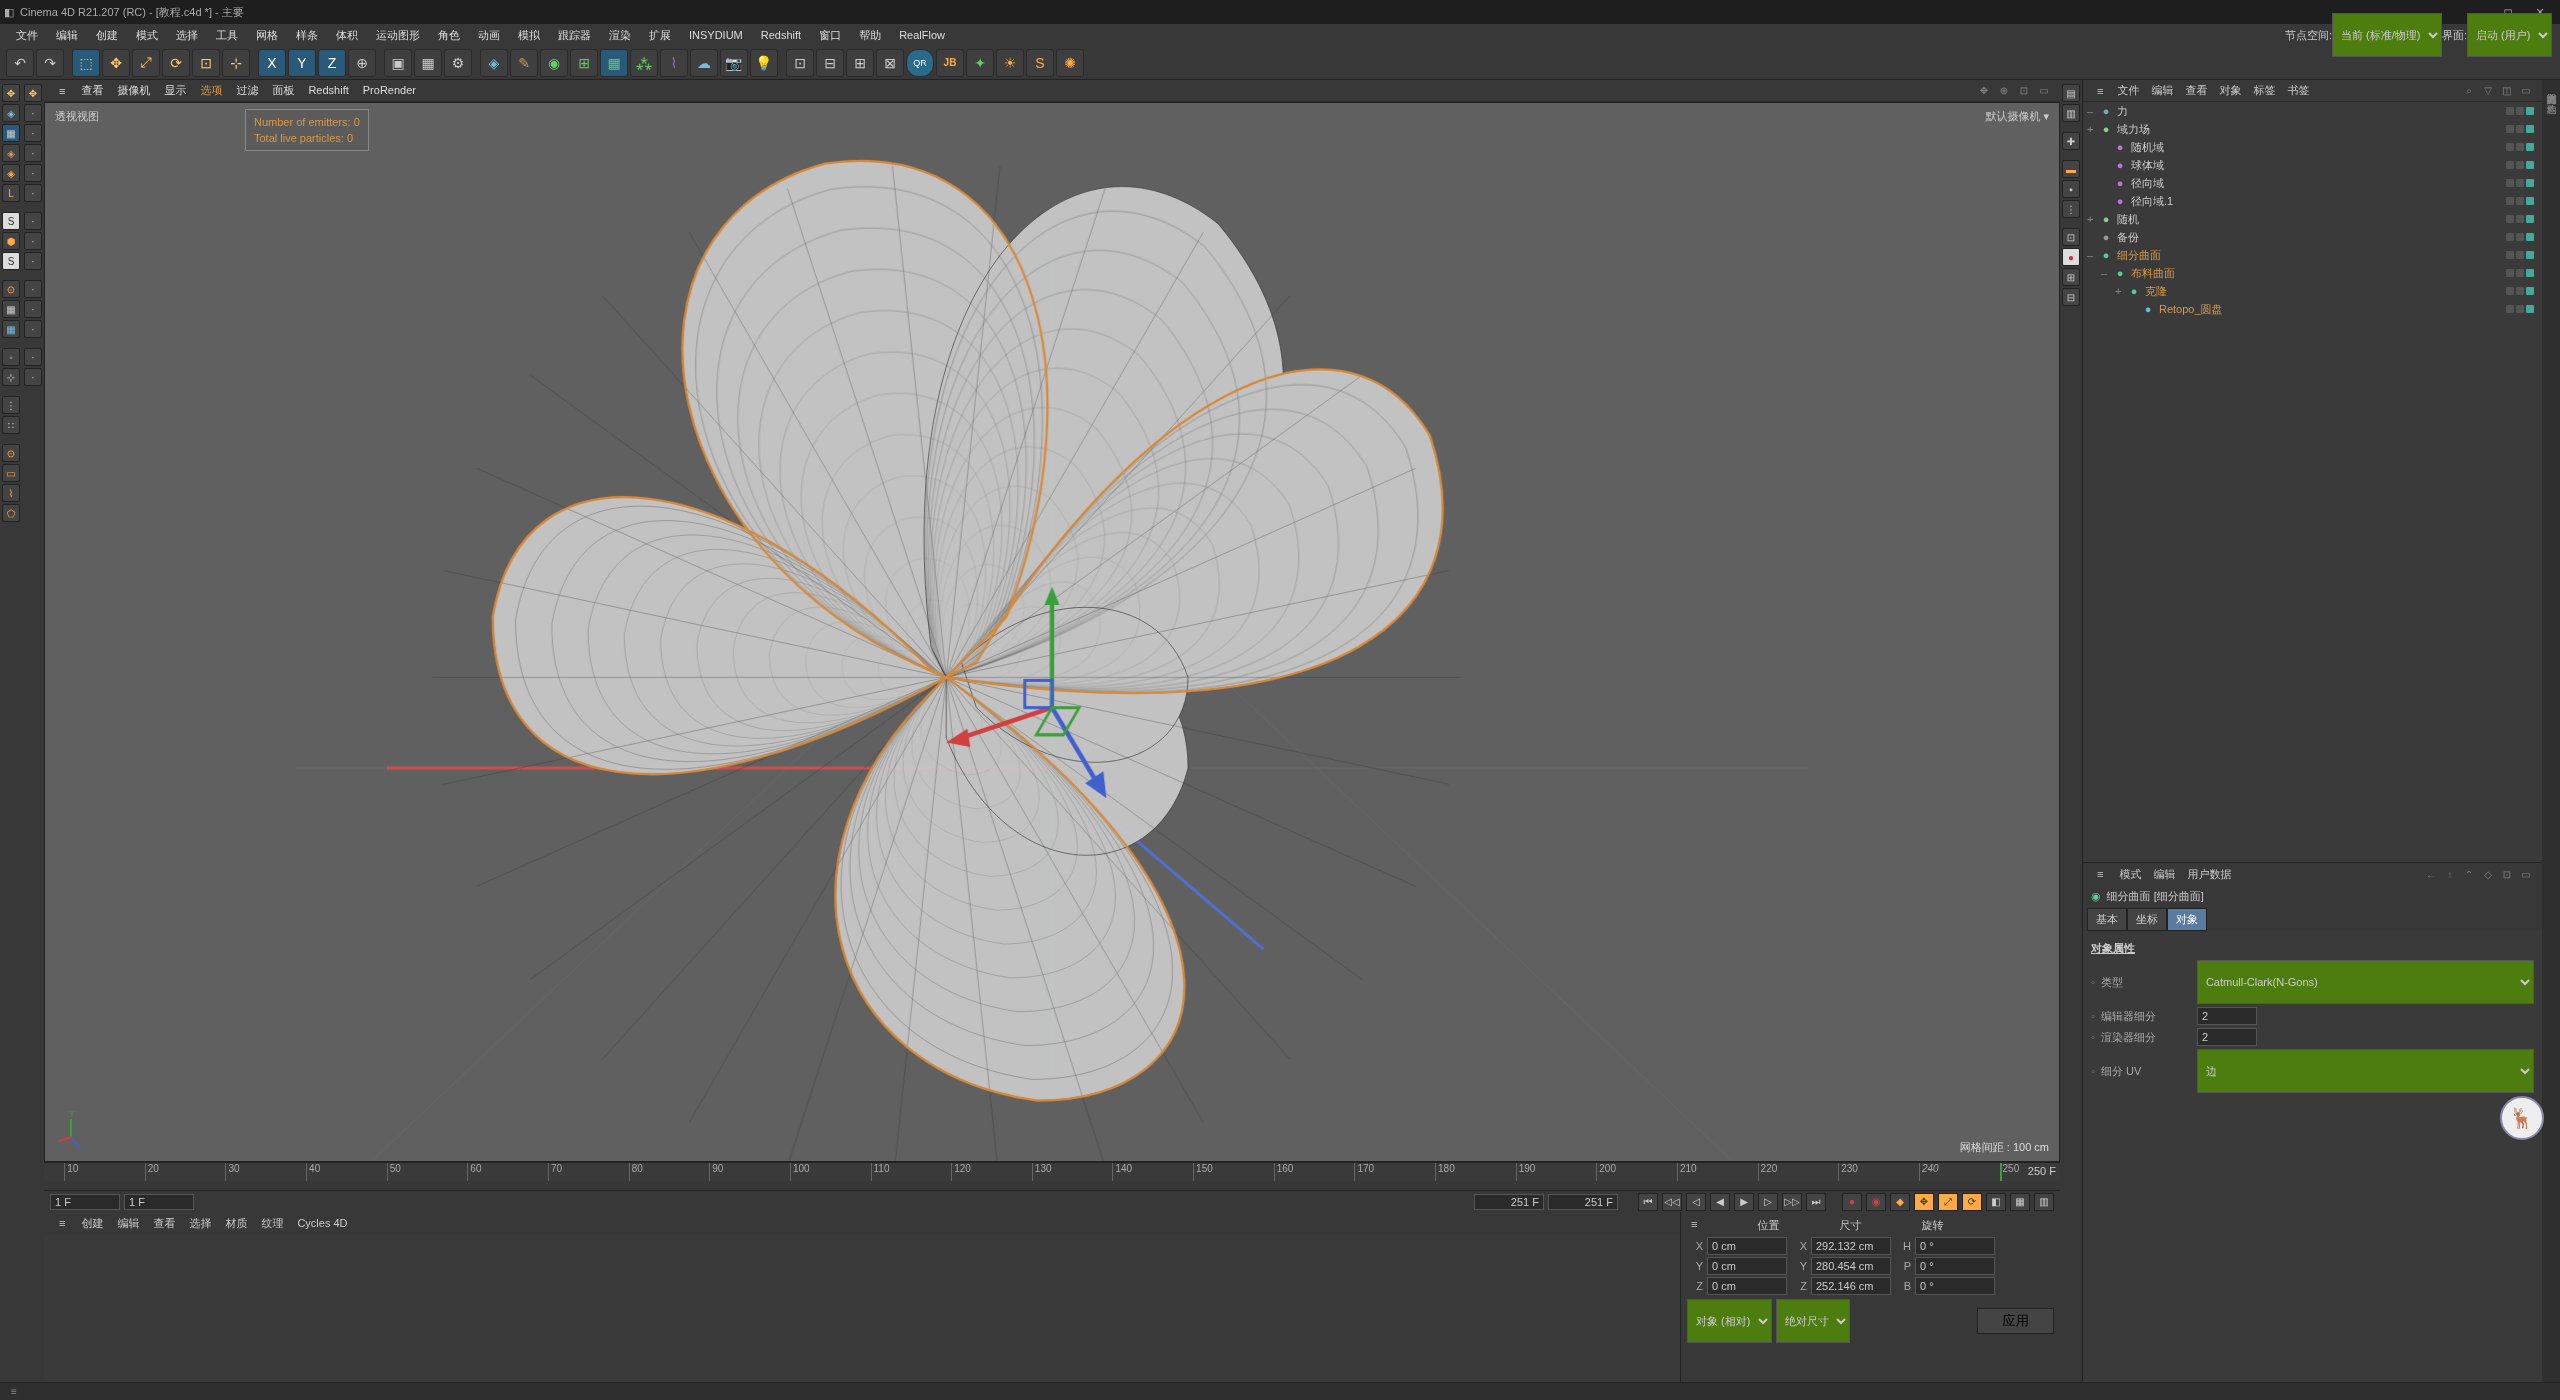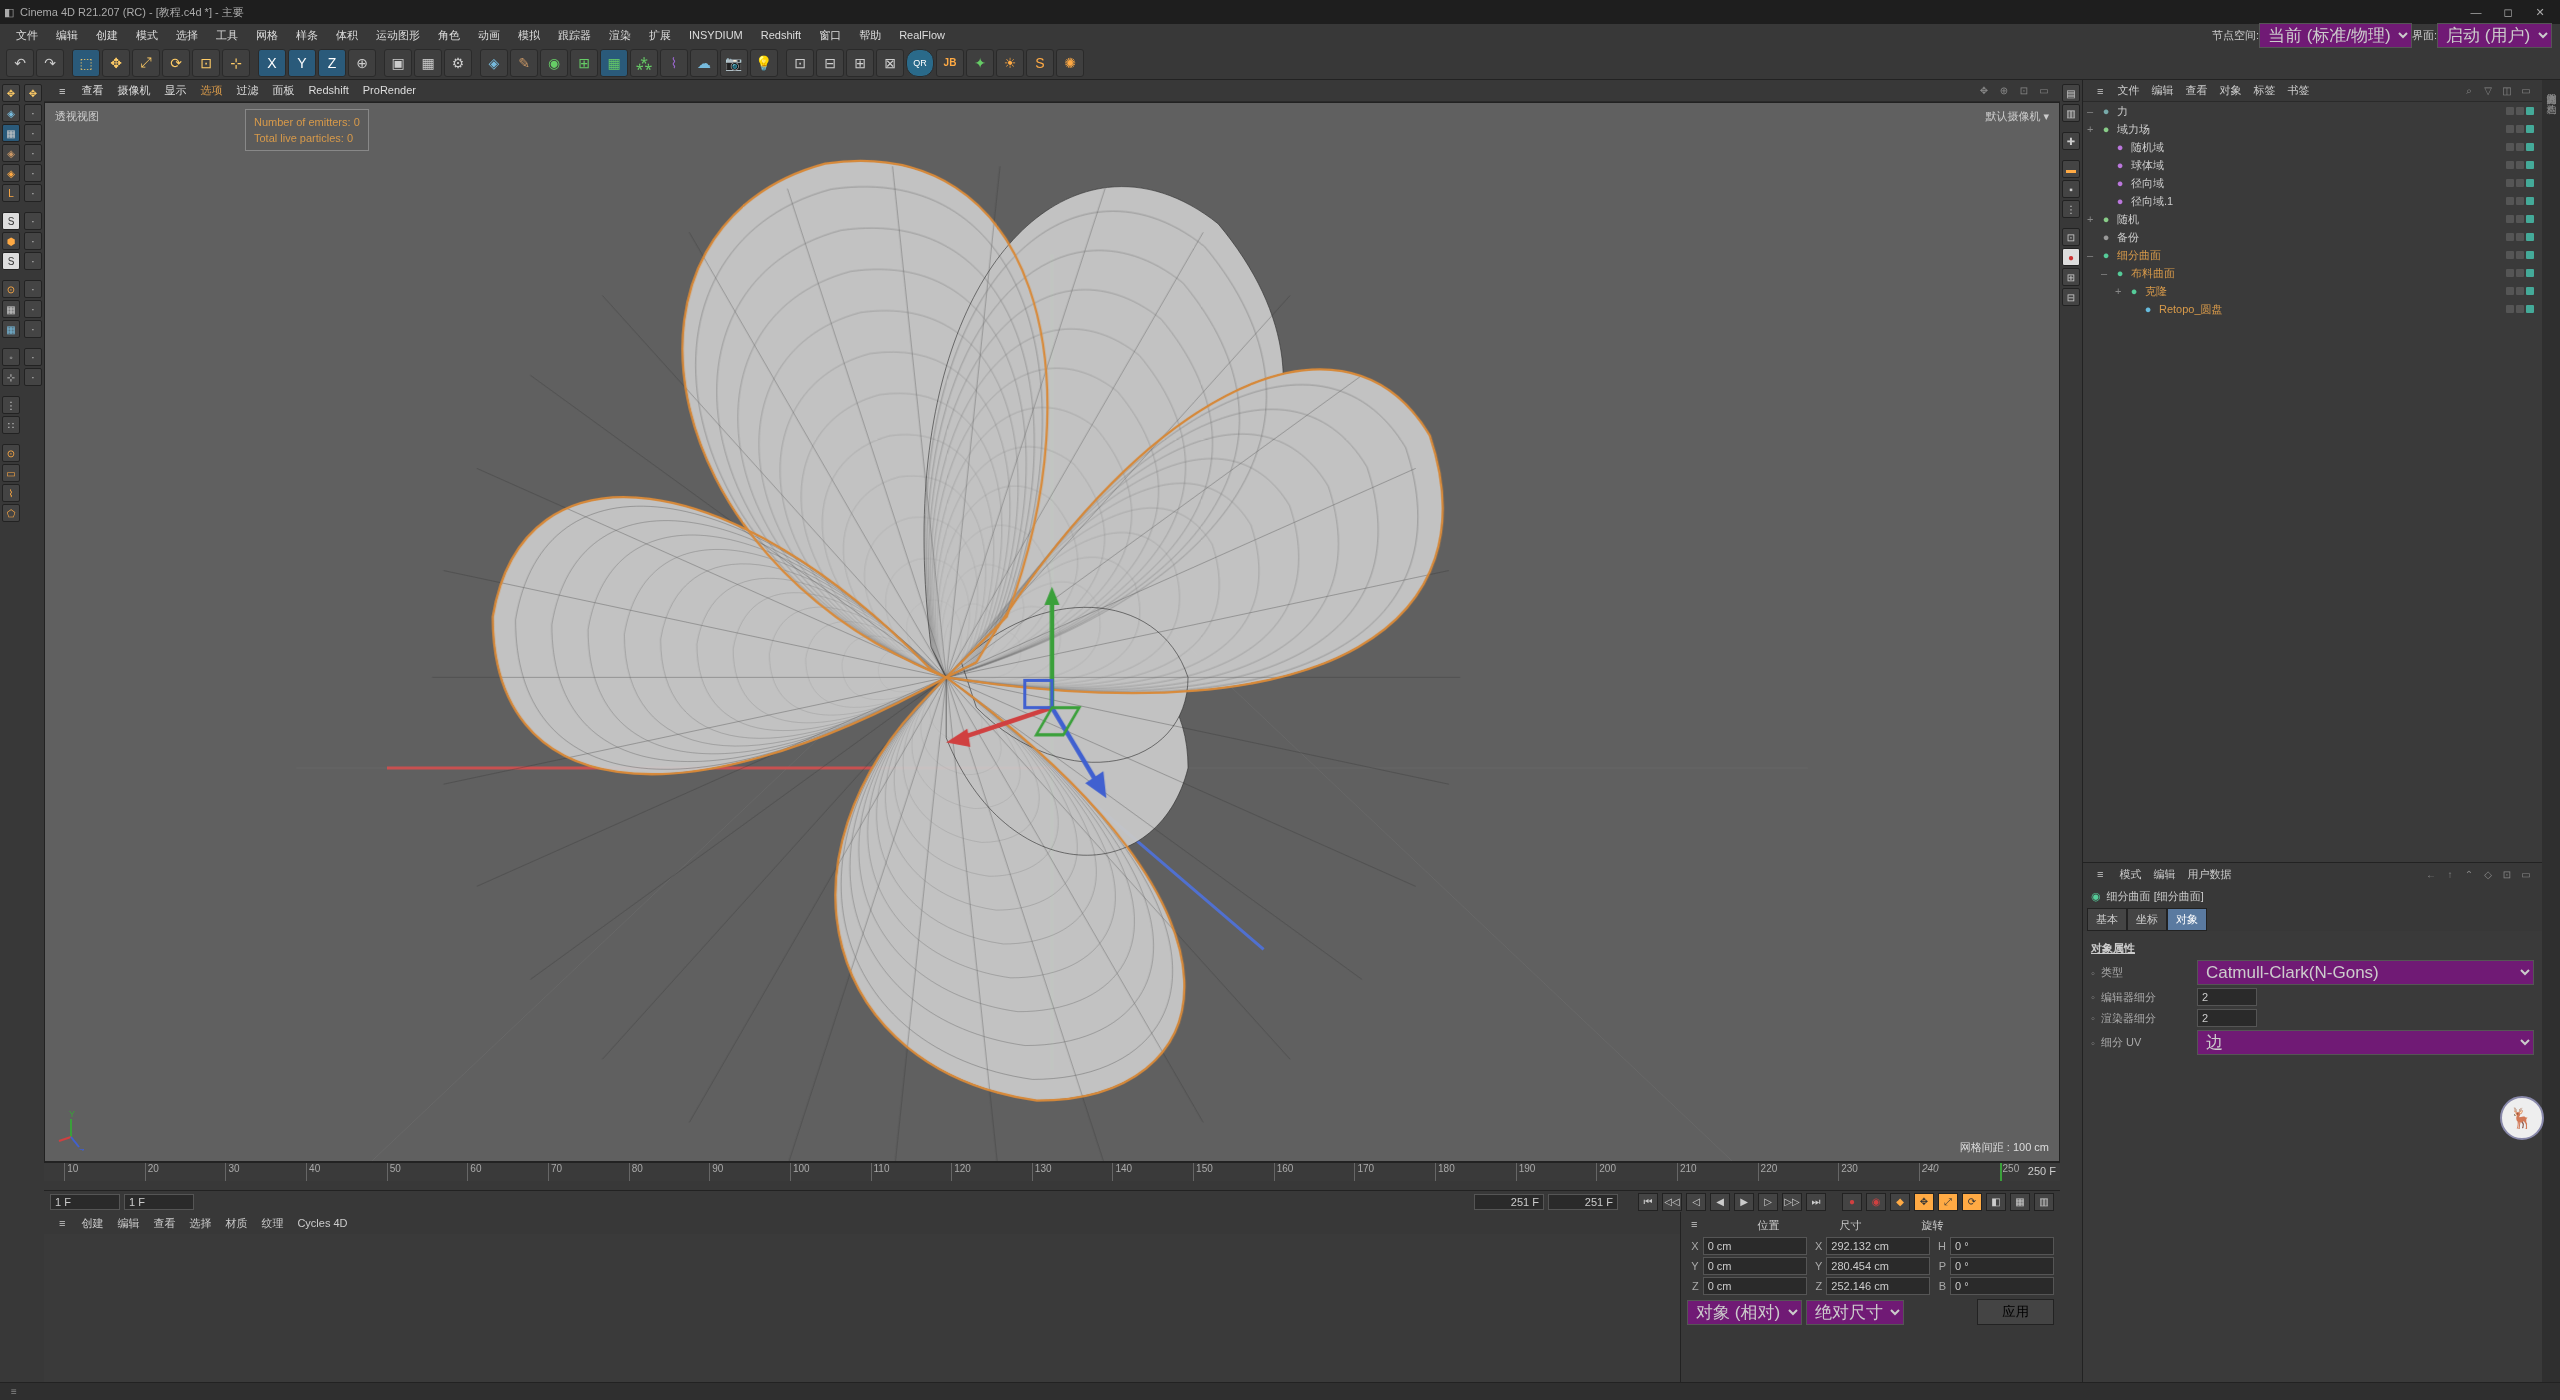--- a/index.html
+++ b/index.html
@@ -3,21 +3,21 @@
 <meta charset="utf-8">
 <style>
 * { margin:0; padding:0; box-sizing:border-box; font-family:"Microsoft YaHei",Arial,sans-serif; -webkit-user-select:none; }
 body { background:#383838; color:#ccc; font-size:11px; overflow:hidden; width:2560px; height:1400px; transform-origin:top left; }
 .titlebar { height:24px; background:#1e1e1e; display:flex; align-items:center; padding:0 4px; color:#aaa; font-size:11px; }
 .titlebar .spacer { flex:1; }
 .titlebar .winbtn { width:32px; text-align:center; cursor:pointer; }
 .menubar { height:22px; background:#383838; display:flex; align-items:center; padding:0 8px; gap:2px; }
 .menubar .menu { padding:2px 8px; cursor:pointer; color:#ddd; }
 .menubar .right { margin-left:auto; display:flex; align-items:center; }
-.menubar select,.coords select,.inspector select { background:#701a75; border:1px solid #555; color:#ccc; font-size:17px; padding:1px 4px; }
+.menubar select,.coords select,.inspector select { background:#4d7c0f; border:1px solid #555; color:#ccc; font-size:11px; padding:14px 4px; }
 .toolbar { height:34px; background:#383838; display:flex; align-items:center; padding:2px 6px; gap:2px; border-bottom:1px solid #222; }
 .toolbar .tbtn { width:28px; height:28px; background:#3f3f3f; border:1px solid #2a2a2a; border-radius:3px; display:flex; align-items:center; justify-content:center; cursor:pointer; font-size:14px; }
 .toolbar .tbtn.hl { background:#2a5a7a; }
 .toolbar .sep { width:4px; }
 .main { display:flex; height:calc(100% - 24px - 22px - 34px - 18px); }
 .leftcol { width:22px; background:#383838; display:flex; flex-direction:column; gap:2px; padding-top:4px; align-items:center; }
 .leftcol2 { width:22px; background:#383838; display:flex; flex-direction:column; gap:2px; padding-top:4px; align-items:center; }
 .vtool { width:18px; height:18px; background:#444; border:1px solid #222; border-radius:2px; cursor:pointer; display:flex; align-items:center; justify-content:center; font-size:10px; }
 .vtool.act { background:#2a5a7a; }
 .vtoolsep { height:6px; }
@@ -42,21 +42,21 @@
 .timebar .pbtn { width:20px; height:18px; background:#444; border:1px solid #222; display:flex; align-items:center; justify-content:center; cursor:pointer; font-size:10px; }
 .bottom-row { display:flex; height:170px; }
 .material-panel { flex:1; background:#383838; display:flex; flex-direction:column; }
 .material-panel .mmenu { height:22px; display:flex; align-items:center; padding:0 8px; gap:2px; }
 .material-panel .mmenu .vm { padding:2px 7px; cursor:pointer; }
 .material-panel .mbody { flex:1; background:#3a3a3a; }
 .coords { width:380px; background:#383838; display:flex; flex-direction:column; padding:4px 6px; border-left:1px solid #222; }
 .coords .hdr { display:flex; gap:60px; padding:2px 4px; color:#ccc; }
 .coords .row { display:flex; align-items:center; gap:4px; margin:2px 0; }
 .coords .lbl { width:16px; text-align:right; color:#aaa; }
-.coords input { width:104px; background:#2a2a2a; border:1px solid #555; color:#ccc; font-size:11px; padding:2px 4px; }
+.coords input { width:80px; background:#2a2a2a; border:1px solid #555; color:#ccc; font-size:11px; padding:2px 4px; }
 .coords .apply { background:#444; border:1px solid #222; padding:3px 24px; cursor:pointer; margin-left:auto; }
 .rightstrip { width:22px; background:#383838; display:flex; flex-direction:column; gap:2px; padding-top:4px; align-items:center; }
 .right-panel { width:460px; background:#383838; display:flex; flex-direction:column; border-left:1px solid #222; }
 .om { flex:1; display:flex; flex-direction:column; min-height:300px; }
 .om-menu { height:22px; display:flex; align-items:center; padding:0 8px; gap:2px; border-bottom:1px solid #2a2a2a; }
 .om-menu .vm { padding:2px 6px; cursor:pointer; }
 .om-menu .right { margin-left:auto; display:flex; gap:3px; }
 .om-tree { flex:1; background:#3a3a3a; overflow:auto; font-size:11px; }
 .om-row { display:flex; align-items:center; height:18px; padding-left:4px; cursor:pointer; }
 .om-row .exp { width:12px; color:#888; }

